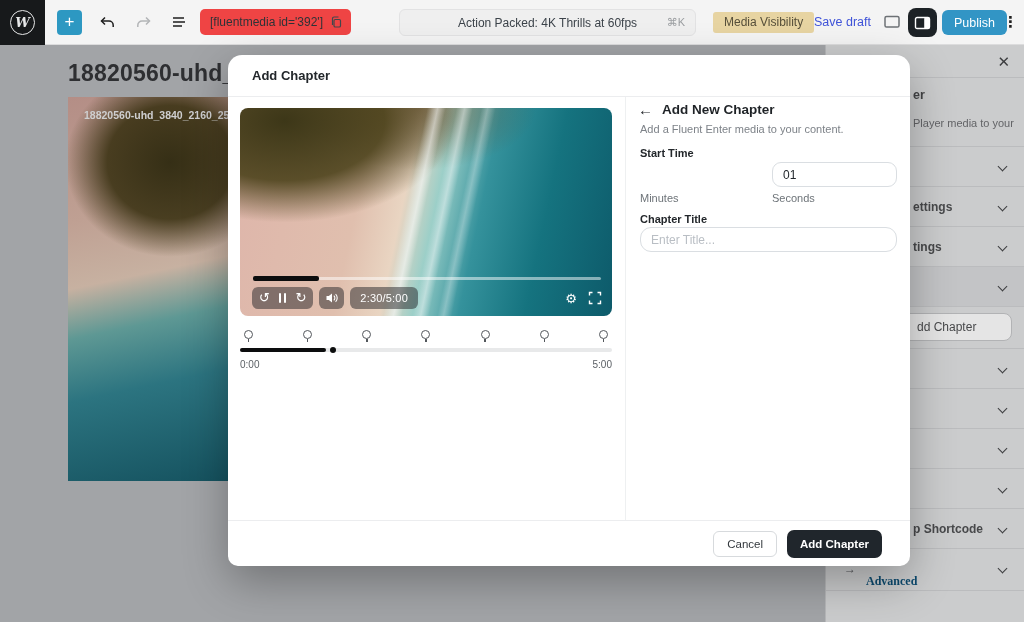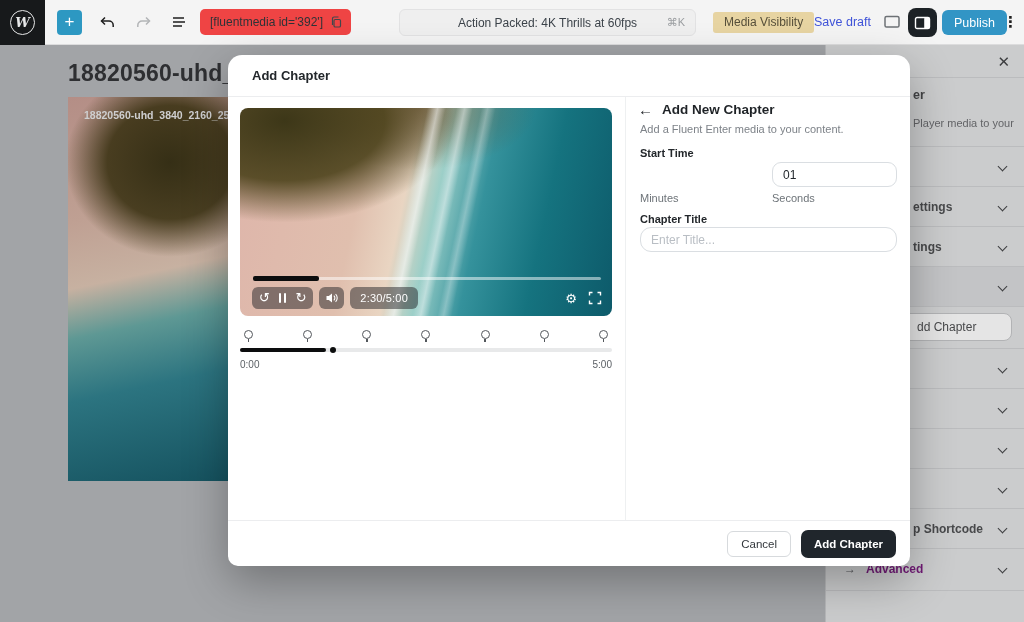--- a/index.html
+++ b/index.html
@@ -51,21 +51,21 @@
   .sb-title-frag { position:absolute; left:87px; top:43px; font-size:12.5px; font-weight:600; color:#434446; }
   .sb-desc-frag { position:absolute; left:87px; top:72px; font-size:11px; color:#636467; }
   .sb-row { position:absolute; left:0; width:100%; height:40px; border-top:1px solid #bbbcbe; }
   .sb-row .lbl { position:absolute; left:87px; top:13px; font-size:12px; font-weight:600; color:#48494b; white-space:nowrap; }
   .sb-row .chev { position:absolute; right:18px; top:16px; width:7px; height:7px;
                   border-right:1.7px solid #3c3d3f; border-bottom:1.7px solid #3c3d3f; transform:rotate(45deg); }
   .sb-row.active { background:#c3c4c6; }
   .sb-chapter-btn { position:absolute; left:25px; top:6px; right:12px; height:28px; border:1px solid #b2b3b5;
                     border-radius:8px; background:#e5e5e5; cursor:pointer; }
   .sb-chapter-btn .lbl2 { position:absolute; left:65px; top:6px; font-size:12px; color:#48494b; white-space:nowrap; }
-  .adv-row .lbl-adv { position:absolute; left:40px; top:13px; font-size:12px; font-weight:600; color:#701a75; }
+  .adv-row .lbl-adv { position:absolute; left:40px; top:25px; font-size:12px; font-weight:600; color:#0c4a6e;font-family:Liberation Serif, serif; }
   .adv-arrow { position:absolute; left:18px; top:13px; font-size:12px; color:#55565a; }
   .sb-end-div { position:absolute; left:0; top:545px; width:100%; border-top:1px solid #bbbcbe; }
 
   
   .modal { position:absolute; left:228px; top:55px; width:682px; height:511px; background:#fff;
            border-radius:14px; box-shadow:0 15px 45px rgba(0,0,0,.3); z-index:5; }
   .modal-header { position:absolute; left:0; top:0; width:100%; height:42px; border-bottom:1px solid #ecedef; }
   .modal-title { position:absolute; left:24px; top:13px; font-size:13px; font-weight:600; color:#23272b; }
   .v-div { position:absolute; left:397px; top:42px; bottom:46px; border-left:1px solid #eef0f1; }
 
@@ -108,21 +108,21 @@
   .form-title { font-size:13.5px; font-weight:700; color:#1f2327; }
   .form-sub { position:absolute; left:412px; top:68px; font-size:11px; color:#7d8288; }
   .lab { position:absolute; font-size:11px; font-weight:700; color:#23272b; }
   .inp { position:absolute; height:25px; border:1px solid #dadee2; border-radius:9px; font-size:12px; color:#23282d;
          padding:0 10px; outline:none; background:#fff; font-family:inherit; }
   .inp::placeholder { color:#b9bec4; }
   .unit { position:absolute; font-size:11px; color:#6d7378; }
 
   
   .modal-footer { position:absolute; left:0; bottom:0; width:100%; height:46px; border-top:1px solid #ecedef;
-                  display:flex; align-items:center; justify-content:flex-end; gap:10px; padding-right:14px;
+                  display:flex; align-items:center; justify-content:flex-end; gap:10px; padding-right:28px;
                   border-radius:0 0 10px 10px; background:#fff; }
   .btn-cancel { height:26px; padding:0 13px; background:#fff; border:1px solid #d7dadd; border-radius:6px;
                 font-size:11.5px; color:#33383d; cursor:pointer; font-family:inherit; }
   .btn-add { height:28px; padding:0 13px; background:#20262c; border:none; border-radius:7px;
              font-size:11.5px; font-weight:600; color:#fff; cursor:pointer; font-family:inherit; }
 
   svg { display:block; }
 </style>
 </head>
 <body>

